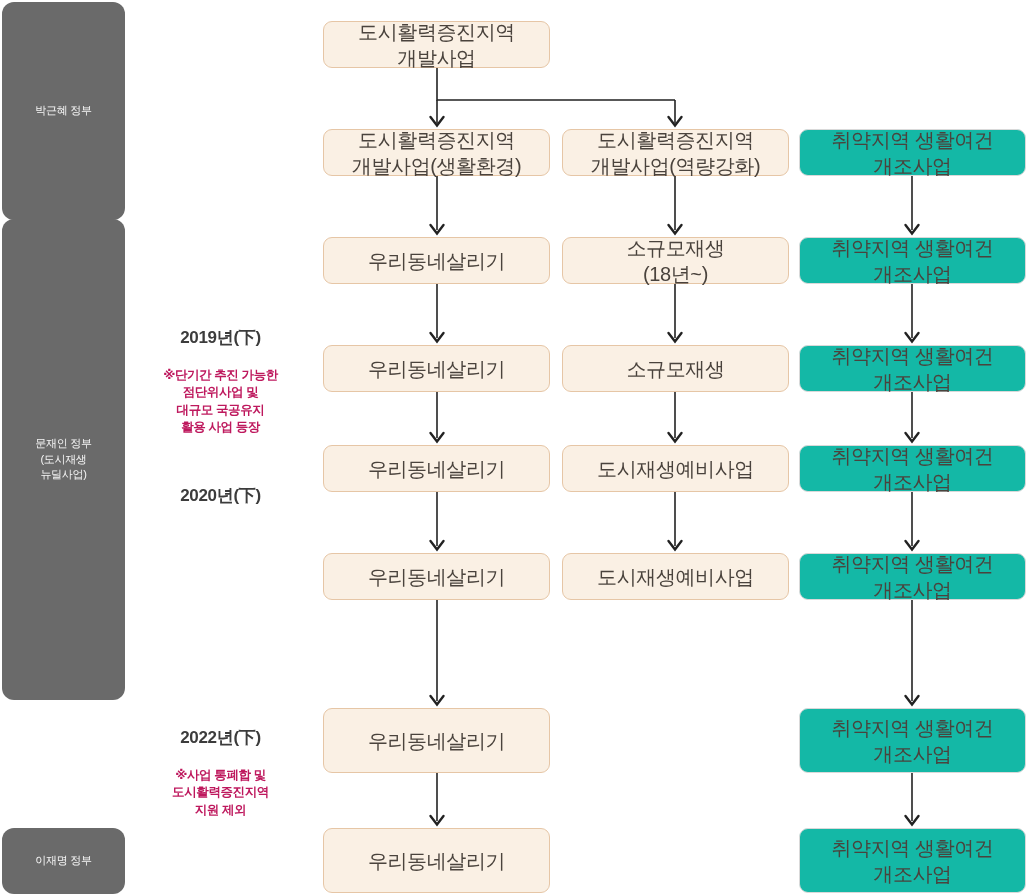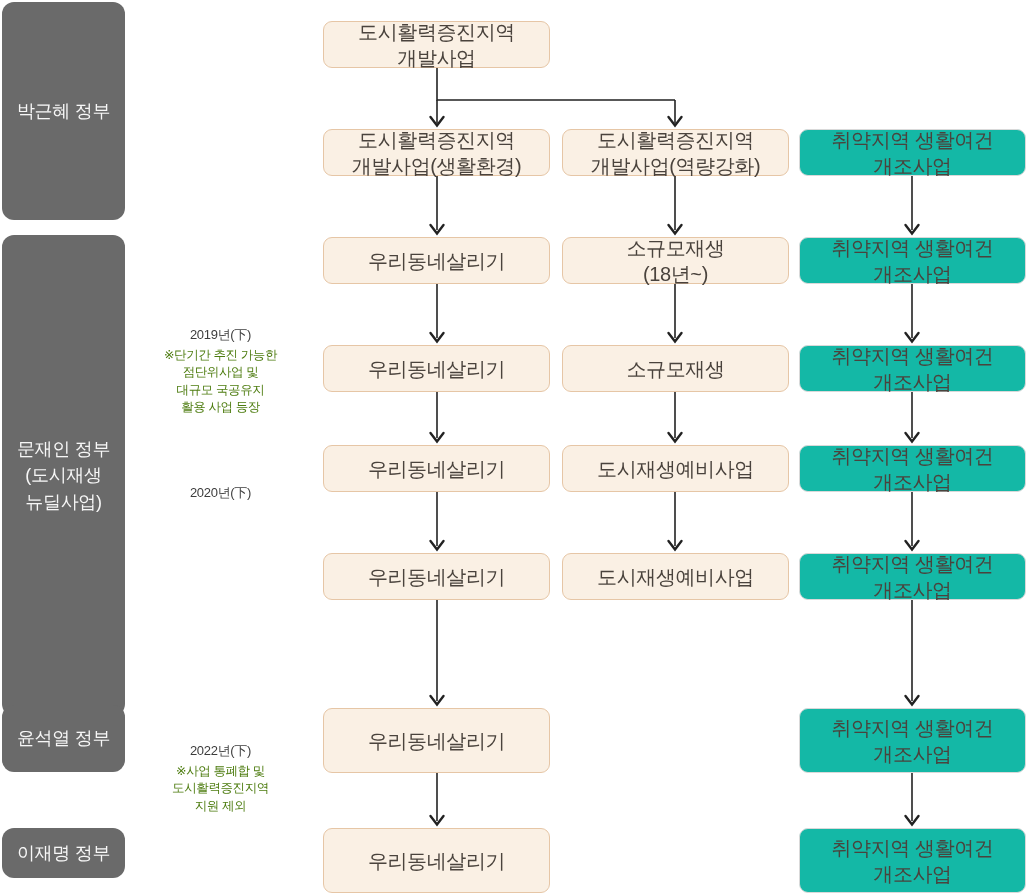--- a/index.html
+++ b/index.html
@@ -5,24 +5,24 @@
   html,body{margin:0;padding:0;background:#ffffff;}
   .canvas{
     position:relative;width:1027px;height:896px;background:#ffffff;overflow:hidden;
     font-family:"Liberation Sans","DejaVu Sans",sans-serif;
   }
   .arrows{position:absolute;left:0;top:0;width:1027px;height:896px;pointer-events:none;}
   .gov{
     position:absolute;left:2px;width:123px;background:#6A6A6A;border-radius:12px;
     display:flex;align-items:center;justify-content:center;text-align:center;
   }
-  .gov-label{color:#F7F7F7;font-size:18px;line-height:1.45;white-space:pre-line;letter-spacing:-0.3px;}
+  .gov-label{color:#F7F7F7;font-size:11px;line-height:1.45;white-space:pre-line;letter-spacing:-0.3px;}
   .ylabel{position:absolute;left:143px;width:155px;text-align:center;color:#3C3C3C;}
-  .year{font-size:13px;font-weight:normal;letter-spacing:-0.3px;}
-  .note{font-size:12.5px;line-height:1.38;margin-top:3px;color:#4d7c0f;white-space:pre-line;letter-spacing:-0.4px;}
+  .year{font-size:17px;font-weight:bold;letter-spacing:-0.3px;}
+  .note{font-size:12.5px;line-height:1.38;margin-top:18px;color:#be185d;white-space:pre-line;letter-spacing:-0.4px;font-weight:bold;}
   .box{
     position:absolute;width:227px;border-radius:9px;box-sizing:border-box;
     display:flex;align-items:center;justify-content:center;text-align:center;
   }
   .box.peach{background:#FAF0E4;border:1.5px solid #E6C6A6;}
   .box.gray{background:#14b8a6;border:1.5px solid #D9D9D9;}
   .box-label{font-size:20px;line-height:1.3;color:#4A433D;white-space:pre-line;letter-spacing:-0.4px;}
   .h47{height:47px}.h65{height:65px}
   .colA{left:323px}.colB{left:562px}.colC{left:799px}
 </style>
@@ -78,43 +78,40 @@
       <polyline points="430.5,696 437,704.5 443.5,696"></polyline>
         <polyline points="905.5,696 912,704.5 918.5,696"></polyline>
       <polyline points="430.5,816 437,824.5 443.5,816"></polyline>
         <polyline points="905.5,816 912,824.5 918.5,816"></polyline>
     </g>
   </svg>
 
   <div class="gov" style="top:2px;height:218px">
     <span class="gov-label">박근혜 정부</span>
   </div>
-  <div class="gov" style="top:235px;height:481px">
+  <div class="gov" style="top:219px;height:481px">
     <span class="gov-label">문재인 정부
 (도시재생
 뉴딜사업)</span>
   </div>
-  <div class="gov" style="top:705px;height:67px">
-    <span class="gov-label">윤석열 정부</span>
-  </div>
-  <div class="gov" style="top:828px;height:50px">
+  <div class="gov" style="top:828px;height:66px">
     <span class="gov-label">이재명 정부</span>
   </div>
 
   <div class="ylabel" style="top:326px">
     <div class="year">2019년(下)</div>
     <div class="note">※단기간 추진 가능한
 점단위사업 및
 대규모 국공유지
 활용 사업 등장</div>
   </div>
   <div class="ylabel" style="top:484px">
     <div class="year">2020년(下)</div>
   </div>
-  <div class="ylabel" style="top:742px">
+  <div class="ylabel" style="top:726px">
     <div class="year">2022년(下)</div>
     <div class="note">※사업 통폐합 및
 도시활력증진지역
 지원 제외</div>
   </div>
 
   <div class="box peach colA h47" style="top:21px">
     <span class="box-label">도시활력증진지역
 개발사업</span>
   </div>

